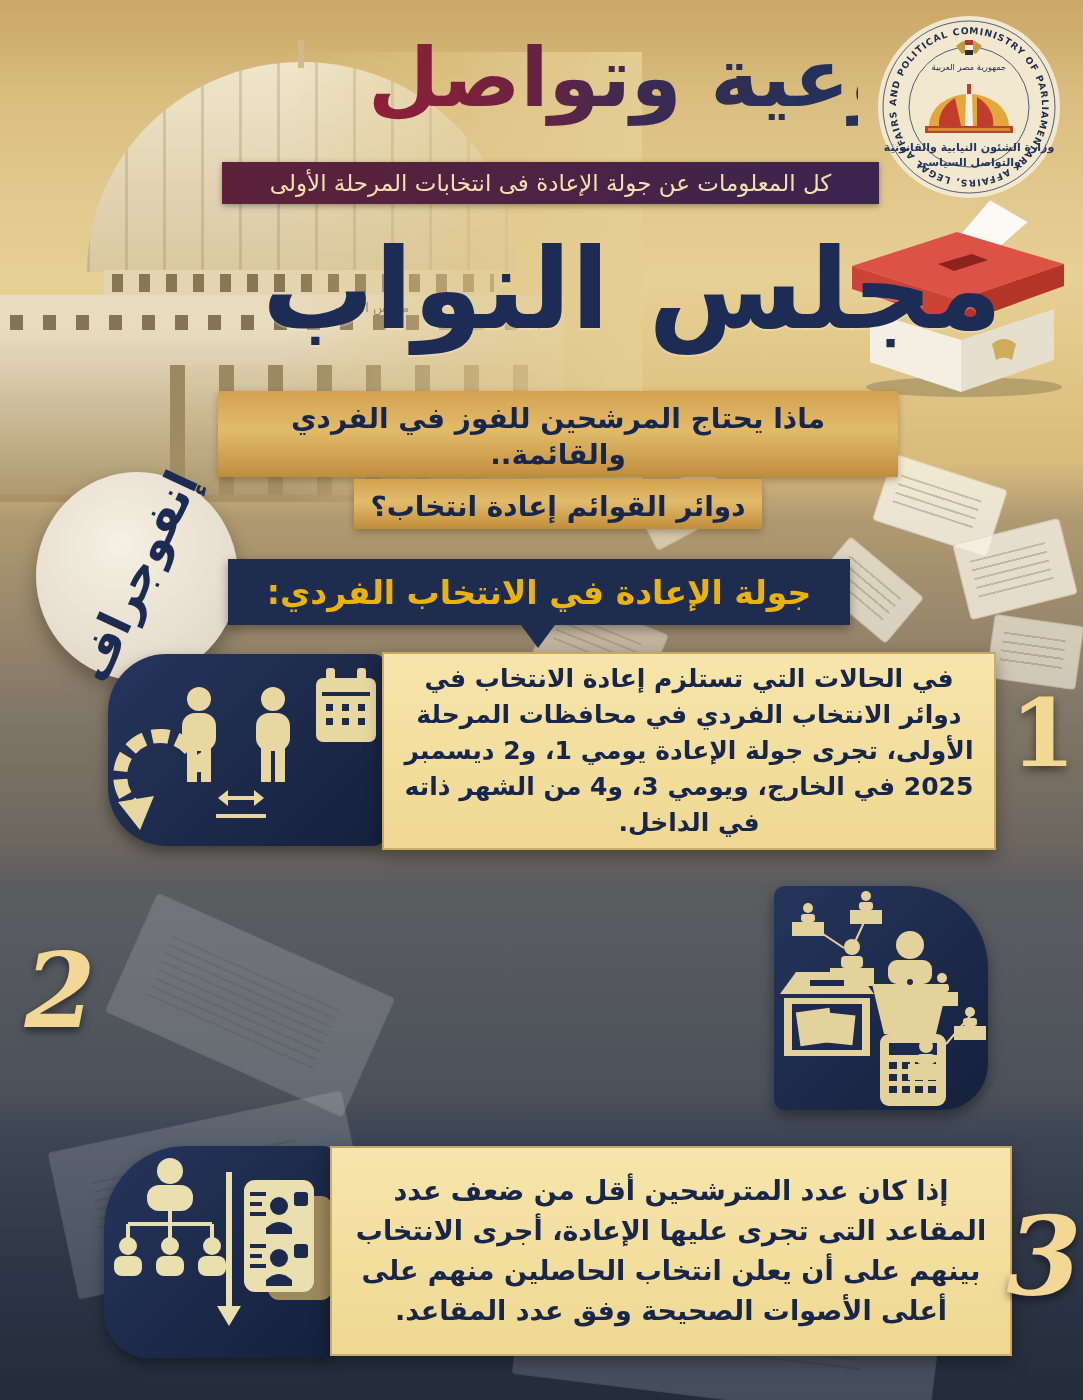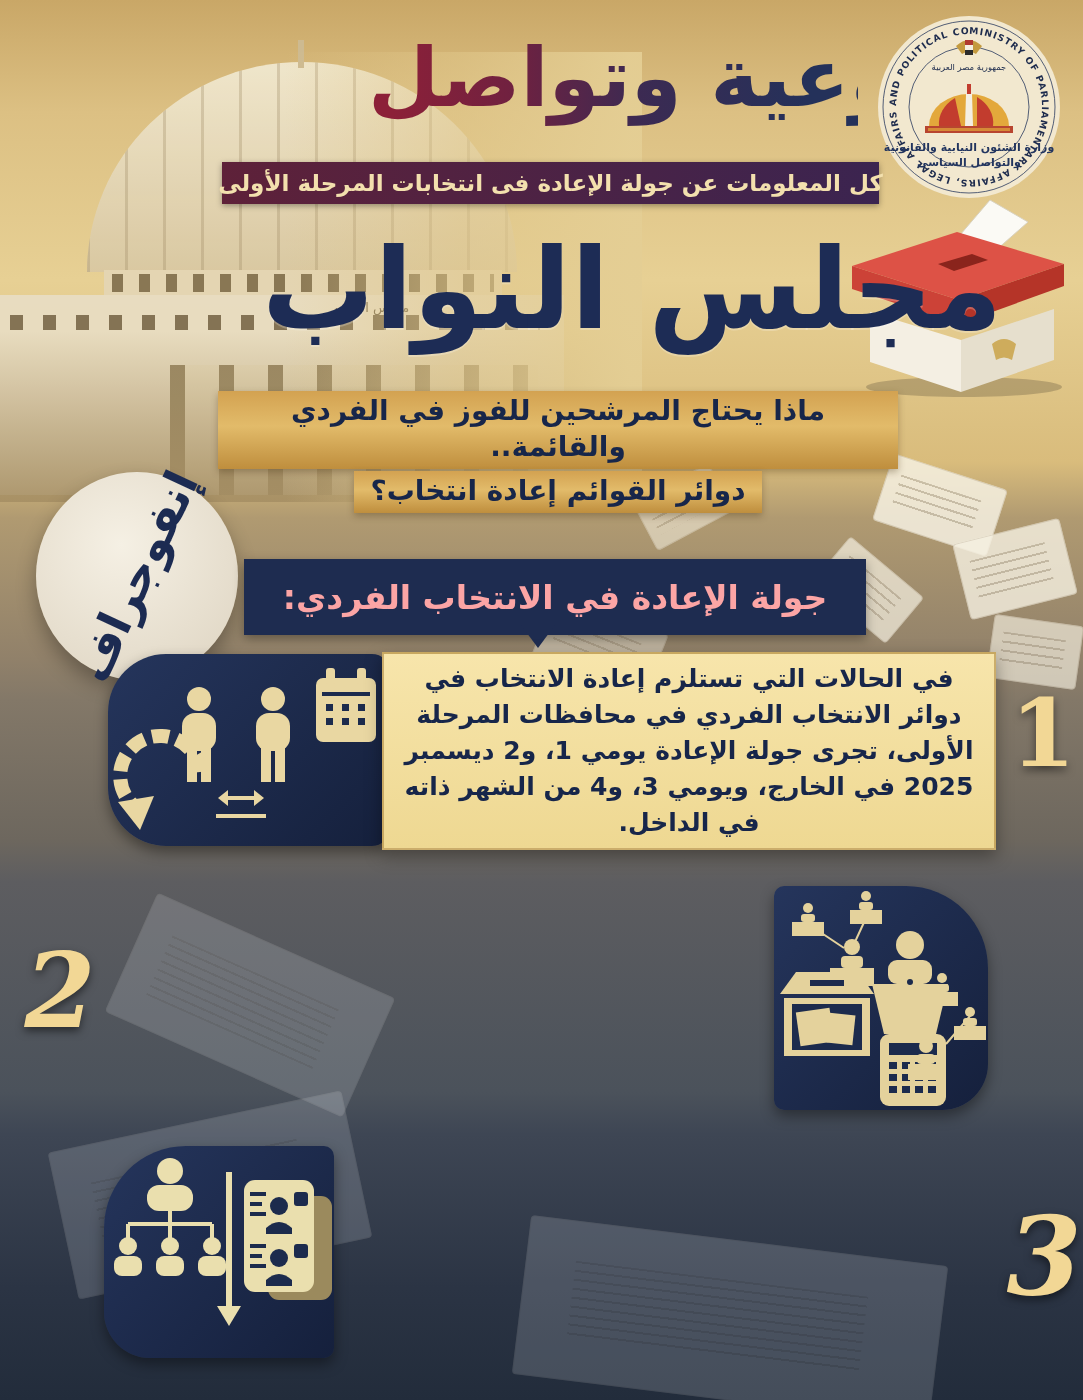--- a/index.html
+++ b/index.html
@@ -38,44 +38,44 @@
   .env:after{content:"";position:absolute;left:12%;top:25%;width:70%;height:50%;
     background:repeating-linear-gradient(180deg,rgba(120,105,80,.35) 0 2px,transparent 2px 9px);}
   .dim{opacity:.18;background:#dfe3e8;}
   
   .slogan{left:368px;top:-6px;width:490px;height:168px;line-height:168px;text-align:center;
     font-size:82px;font-weight:bold;white-space:nowrap;
     background:linear-gradient(to left,#24315a 10%,#3c2a52 45%,#6f2140 70%,#8c2038 95%);
     -webkit-background-clip:text;background-clip:text;color:transparent;}
   .banner{left:222px;top:162px;width:657px;height:42px;display:flex;align-items:center;
     justify-content:center;background:linear-gradient(to right,#5e2139,#3b2450);
-    color:#f3e0ae;font-size:23px;font-weight:bold;white-space:nowrap;direction:rtl;
+    color:#f3e0ae;font-size:23px;font-weight:normal;white-space:nowrap;direction:rtl;
     box-shadow:0 2px 6px rgba(0,0,0,.35);}
   .main-title{left:262px;top:200px;width:590px;height:185px;line-height:178px;text-align:center;
     font-size:112px;font-weight:bold;color:#1d2c55;white-space:nowrap;
     text-shadow:0 2px 0 rgba(255,255,255,.22);}
   .intro{left:218px;top:390px;width:680px;text-align:center;direction:rtl;}
   .intro div{margin:0;}
-  .intro span{display:inline-block;margin:1px 0;padding:2px 16px 4px;
+  .intro span{display:inline-block;margin:1px 0;padding:10px 16px 4px;
     background:linear-gradient(180deg,#d3a251,#e2bb6a 45%,#bf8e3d);
     color:#17264a;font-size:28px;font-weight:bold;line-height:36px;
     box-shadow:0 3px 7px rgba(70,50,20,.35);}
   
   .seal{left:876px;top:14px;width:186px;height:186px;}
   
   .ballotbox{left:842px;top:194px;width:241px;height:205px;}
   
   .badge{left:36px;top:472px;width:202px;height:208px;border-radius:50%;
     background:radial-gradient(circle at 42% 35%,#f5f0e4,#ddd3c0);
     box-shadow:0 10px 20px rgba(0,0,0,.3);display:flex;align-items:center;justify-content:center;}
   .badge span{display:block;transform:rotate(-65deg);font-size:46px;font-weight:bold;
     color:#1c2b52;white-space:nowrap;}
   
-  .secbar{left:244px;top:559px;width:622px;height:76px;background:#1e2c50;display:flex;
-    align-items:center;justify-content:center;color:#fca5a5;font-size:33px;font-weight:bold;
+  .secbar{left:228px;top:559px;width:622px;height:66px;background:#1e2c50;display:flex;
+    align-items:center;justify-content:center;color:#eab308;font-size:33px;font-weight:bold;
     direction:rtl;box-shadow:0 4px 10px rgba(0,0,0,.35);}
   .tri{left:521px;top:625px;width:0;height:0;border-left:17px solid transparent;
     border-right:17px solid transparent;border-top:23px solid #1e2c50;}
   
   .iconbox{background:linear-gradient(135deg,#25355c,#152granite);
     background:linear-gradient(135deg,#25355c,#15203c);box-shadow:0 6px 14px rgba(0,0,0,.4);}
   .panel{box-sizing:border-box;background:linear-gradient(180deg,#f7e5ab,#eed892);
     border:2px solid rgba(168,128,54,.55);box-shadow:0 6px 16px rgba(0,0,0,.35);
     direction:rtl;text-align:center;color:#17264a;font-weight:bold;
     display:flex;align-items:center;justify-content:center;}
@@ -344,15 +344,18 @@
           <rect x="50" y="64" width="14" height="14" rx="3"></rect>
           <rect x="6" y="64" width="16" height="4"></rect>
             <rect x="6" y="74" width="12" height="4"></rect>
             <rect x="6" y="84" width="16" height="4"></rect>
           <circle cx="35" cy="78" r="9"></circle>
             <path d="M22,100 q13,-12 26,0 l0,6 -26,0 Z"></path>
         </g>
       </g>
     </svg>
   </div>
+  <div class="abs panel s3-panel">
+    <p>إذا كان عدد المترشحين أقل من ضعف عدد المقاعد التى تجرى عليها الإعادة، أجرى الانتخاب بينهم على أن يعلن انتخاب الحاصلين منهم على أعلى الأصوات الصحيحة وفق عدد المقاعد.</p>
+  </div>
   <div class="abs num s3-num">3</div>
 
 </div>
 
 </body></html>

